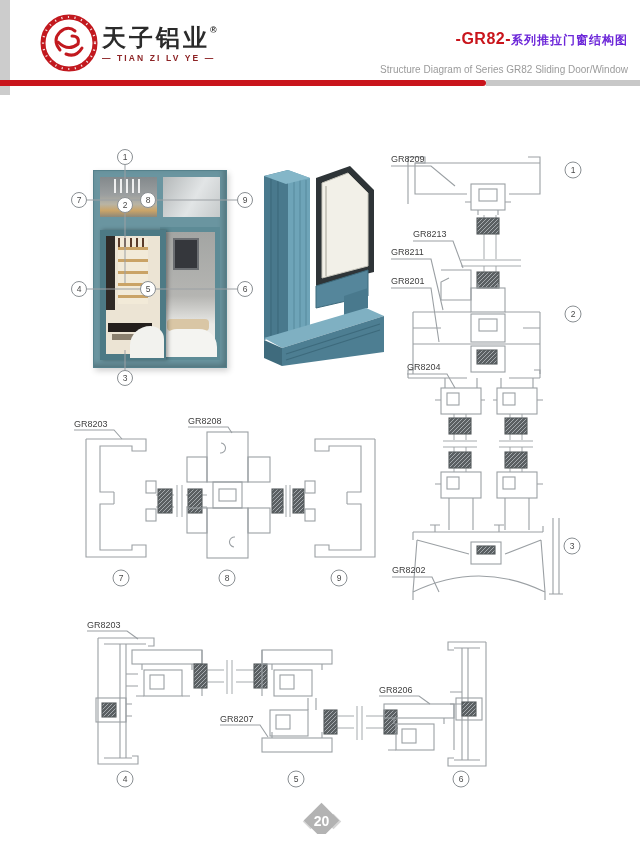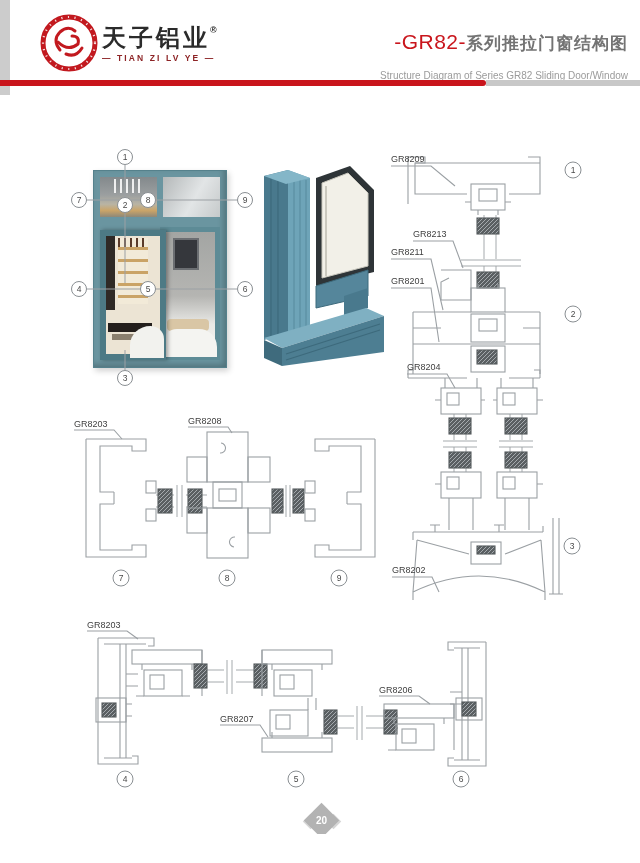--- a/index.html
+++ b/index.html
@@ -7,22 +7,22 @@
         font-family:"Liberation Sans",sans-serif;}
   .abs{position:absolute;}
   
   .leftbar{left:0;top:0;width:10px;height:95px;background:#cccccc;}
   .brand{left:102px;top:25px;}
   .brand-cn{font-size:24px;font-weight:bold;color:#2b2b2b;letter-spacing:3px;line-height:1.1;}
   .brand-reg{font-size:9px;vertical-align:top;color:#2b2b2b;font-weight:bold;}
   .brand-en{font-size:8.5px;font-weight:bold;color:#8d2426;letter-spacing:2.1px;margin-top:2px;}
   .titleblock{right:12px;top:30px;text-align:right;}
   .title-line{white-space:nowrap;}
-  .title-series{font-size:21px;font-weight:normal;color:#c9151c;letter-spacing:0.5px;}
-  .title-cn{font-size:17px;font-weight:bold;color:#737373;letter-spacing:1px;}
+  .title-series{font-size:16px;font-weight:bold;color:#c9151c;letter-spacing:0.5px;}
+  .title-cn{font-size:12px;font-weight:bold;color:#6d28d9;letter-spacing:1px;}
   .subtitle{font-size:10px;color:#9b9b9b;margin-top:15px;}
   .redbar{left:0;top:80px;width:486px;height:6px;background:#c9151c;border-radius:0 3px 3px 0;}
   .graybar{left:486px;top:80px;width:154px;height:6px;background:#c8c8c8;}
   
   .photo{left:93px;top:170px;width:134px;height:198px;background:#6a95a0;
          box-shadow:inset 0 0 0 1px #55818c, inset -3px -3px 6px rgba(0,0,0,.25), 2px 3px 6px rgba(0,0,0,.18);}
   .photo .abs{position:absolute;}
   .tpane-l{left:7px;top:7px;width:57px;height:40px;
            background:linear-gradient(180deg,#83898c 0%,#9b9fa0 45%,#b9b4a4 68%,#caa468 84%,#8e8878 100%);}
   .chand{left:14px;top:2px;width:26px;height:14px;
@@ -47,21 +47,21 @@
   .bed-l{right:-4px;bottom:-4px;width:34px;height:32px;background:#f2f2ee;border-radius:60% 40% 0 0;}
   
   svg text{font-family:"Liberation Sans",sans-serif;font-size:9px;fill:#3f3f3f;}
   svg text.cnum{font-size:8.5px;text-anchor:middle;fill:#4a4a4a;}
   
   .diamond-wrap{left:305px;top:807px;width:34px;height:30px;}
   .wing{position:absolute;width:11px;height:11px;background:#d6d6d6;transform:rotate(45deg);top:9px;}
   .wing.l{left:0;} .wing.r{right:0;}
   .diamond{position:absolute;left:4px;top:1px;width:25px;height:25px;background:#b3b3b3;transform:rotate(45deg);}
   .diamond-num{position:absolute;left:4px;top:1px;width:25px;height:25px;display:flex;align-items:center;justify-content:center;
-               font-size:10px;font-weight:bold;color:#ffffff;}
+               font-size:14px;font-weight:bold;color:#ffffff;}
 </style>
 </head>
 <body>
 
 <div class="page">
 
   <div class="abs leftbar"></div>
 
   <svg class="abs" style="left:40px;top:14px" width="58" height="58" viewBox="0 0 58 58">
     <circle cx="29" cy="29" r="26" fill="#ffffff" stroke="#c2191f" stroke-width="5"></circle>

